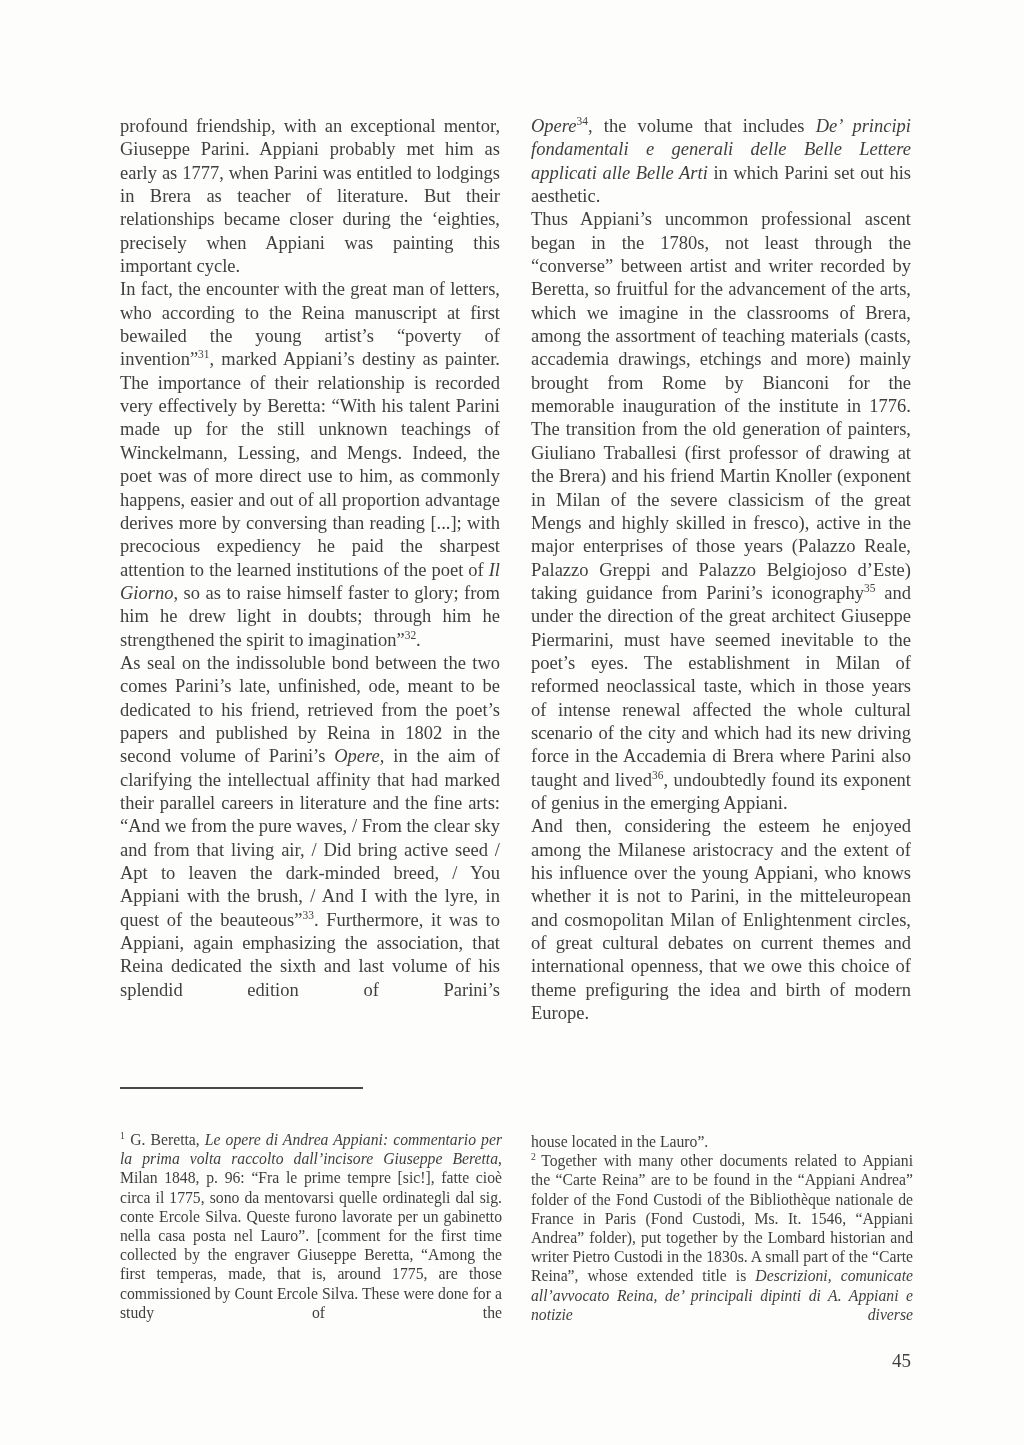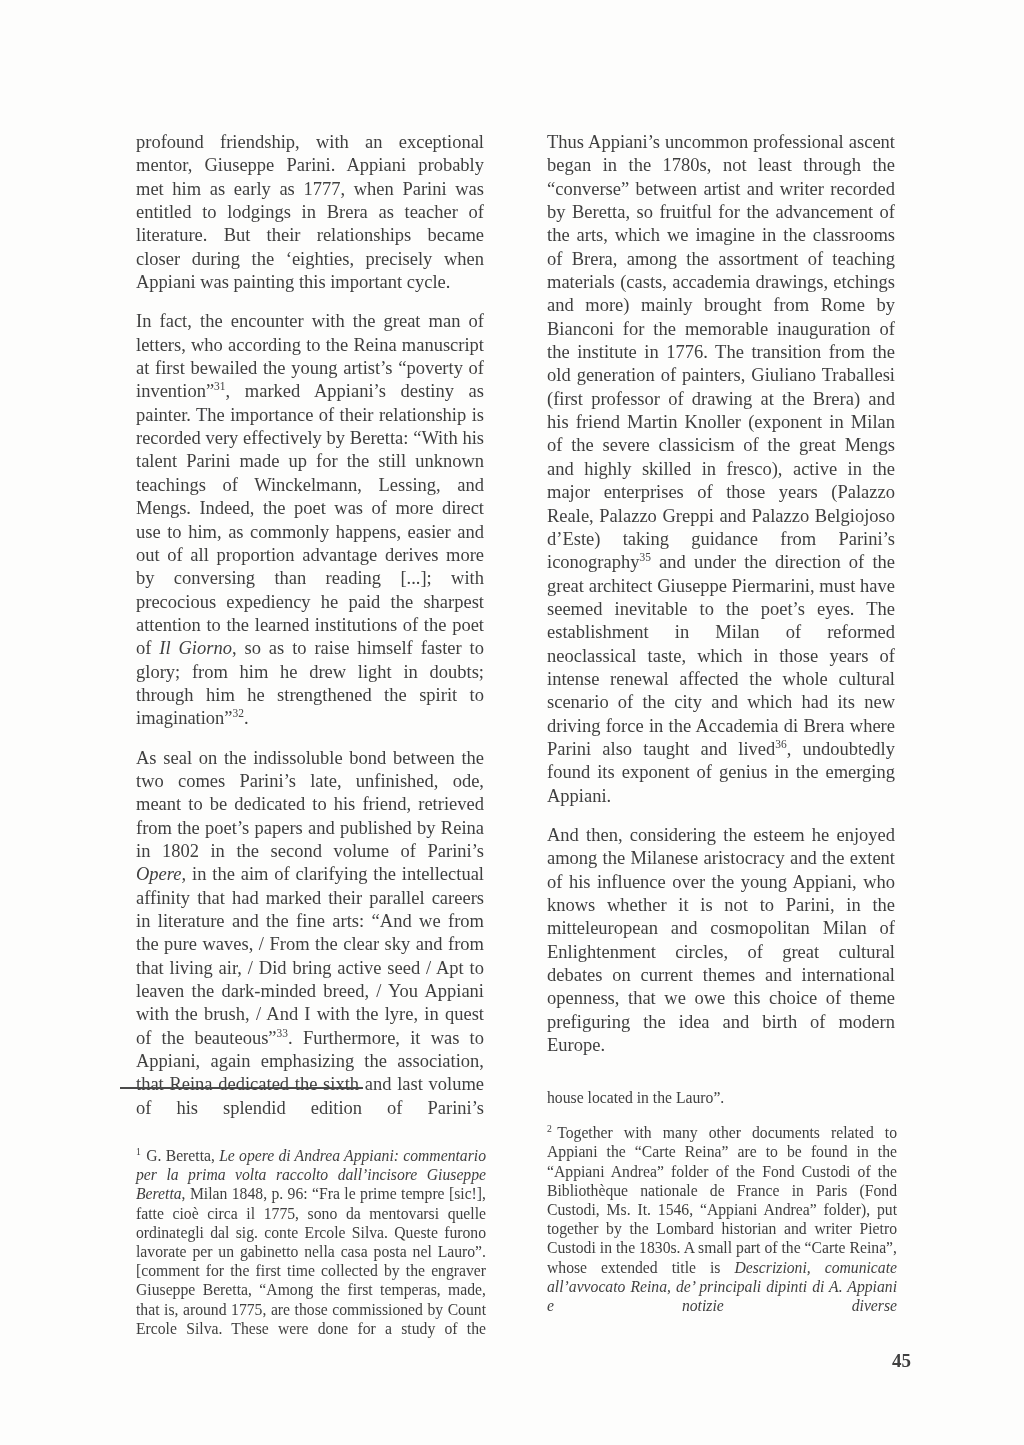--- a/index.html
+++ b/index.html
@@ -30,22 +30,22 @@
     line-height: 23.35px;
   }
   .main-left  { left: 120px; }
   .main-right { left: 531px; }
   .fn-col {
     width: 382px;
     font-size: 15.7px;
     line-height: 19.2px;
   }
   .fn-left  { left: 120px; top: 1130px; }
-  .fn-right { left: 531px; top: 1072px; }
-  p { margin: 16px; }
+  .fn-right { left: 531px; top: 1132px; }
+  p { margin: 0; }
   p.cont { text-align-last: justify; }
   sup {
     font-size: 0.62em;
     line-height: 0;
     vertical-align: super;
   }
   .fn-marker:empty { display: none; }
   .fn-marker:not(:empty) { margin-right: 0.55em; }
   .fn-rule {
     position: absolute;
@@ -55,35 +55,35 @@
     height: 2px;
     background: #4a4a4a;
   }
   .page-number {
     position: absolute;
     top: 1349px;
     right: 113px;
     font-size: 19px;
     line-height: 23px;
     text-align: right;
-    font-weight: bold;
   }
 </style>
 </head>
 <body>
 
 <div class="page">
 
   <div class="col main-col main-left">
     <p><span>profound friendship, with an exceptional mentor, Giuseppe Parini. Appiani probably met him as early as 1777, when Parini was entitled to lodgings in Brera as teacher of literature. But their relationships became closer during the ‘eighties, precisely when Appiani was painting this important cycle.</span></p>
     <p><span>In fact, the encounter with the great man of letters, who according to the Reina manuscript at first bewailed the young artist’s “poverty of invention”</span><sup>31</sup><span>, marked Appiani’s destiny as painter. The importance of their relationship is recorded very effectively by Beretta: “With his talent Parini made up for the still unknown teachings of Winckelmann, Lessing, and Mengs. Indeed, the poet was of more direct use to him, as commonly happens, easier and out of all proportion advantage derives more by conversing than reading [...]; with precocious expediency he paid the sharpest attention to the learned institutions of the poet of </span><i>Il Giorno</i><span>, so as to raise himself faster to glory; from him he drew light in doubts; through him he strengthened the spirit to imagination”</span><sup>32</sup><span>.</span></p>
     <p class="cont"><span>As seal on the indissoluble bond between the two comes Parini’s late, unfinished, ode, meant to be dedicated to his friend, retrieved from the poet’s papers and published by Reina in 1802 in the second volume of Parini’s </span><i>Opere,</i><span> in the aim of clarifying the intellectual affinity that had marked their parallel careers in literature and the fine arts: “And we from the pure waves, / From the clear sky and from that living air, / Did bring active seed / Apt to leaven the dark-minded breed, / You Appiani with the brush, / And I with the lyre, in quest of the beauteous”</span><sup>33</sup><span>. Furthermore, it was to Appiani, again emphasizing the association, that Reina dedicated the sixth and last volume of his splendid edition of Parini’s</span></p>
   </div>
 
   <div class="col main-col main-right">
+    <p><i>Opere</i><sup>34</sup><span>, the volume that includes </span><i>De’ principi fondamentali e generali delle Belle Lettere applicati alle Belle Arti</i><span> in which Parini set out his aesthetic.</span></p>
     <p><span>Thus Appiani’s uncommon professional ascent began in the 1780s, not least through the “converse” between artist and writer recorded by Beretta, so fruitful for the advancement of the arts, which we imagine in the classrooms of Brera, among the assortment of teaching materials (casts, accademia drawings, etchings and more) mainly brought from Rome by Bianconi for the memorable inauguration of the institute in 1776. The transition from the old generation of painters, Giuliano Traballesi (first professor of drawing at the Brera) and his friend Martin Knoller (exponent in Milan of the severe classicism of the great Mengs and highly skilled in fresco), active in the major enterprises of those years (Palazzo Reale, Palazzo Greppi and Palazzo Belgiojoso d’Este) taking guidance from Parini’s iconography</span><sup>35</sup><span> and under the direction of the great architect Giuseppe Piermarini, must have seemed inevitable to the poet’s eyes. The establishment in Milan of reformed neoclassical taste, which in those years of intense renewal affected the whole cultural scenario of the city and which had its new driving force in the Accademia di Brera where Parini also taught and lived</span><sup>36</sup><span>, undoubtedly found its exponent of genius in the emerging Appiani.</span></p>
     <p><span>And then, considering the esteem he enjoyed among the Milanese aristocracy and the extent of his influence over the young Appiani, who knows whether it is not to Parini, in the mitteleuropean and cosmopolitan Milan of Enlightenment circles, of great cultural debates on current themes and international openness, that we owe this choice of theme prefiguring the idea and birth of modern Europe.</span></p>
   </div>
 
   <div class="fn-rule"></div>
 
   <div class="col fn-col fn-left">
     <p class="cont"><sup class="fn-marker">1</sup><span><span>G. Beretta, </span><i>Le opere di Andrea Appiani: commentario per la prima volta raccolto dall’incisore Giuseppe Beretta</i><span>, Milan 1848, p. 96: “Fra le prime tempre [sic!], fatte cioè circa il 1775, sono da mentovarsi quelle ordinategli dal sig. conte Ercole Silva. Queste furono lavorate per un gabinetto nella casa posta nel Lauro”. [comment for the first time collected by the engraver Giuseppe Beretta, “Among the first temperas, made, that is, around 1775, are those commissioned by Count Ercole Silva. These were done for a study of the</span></span></p>
   </div>
 

